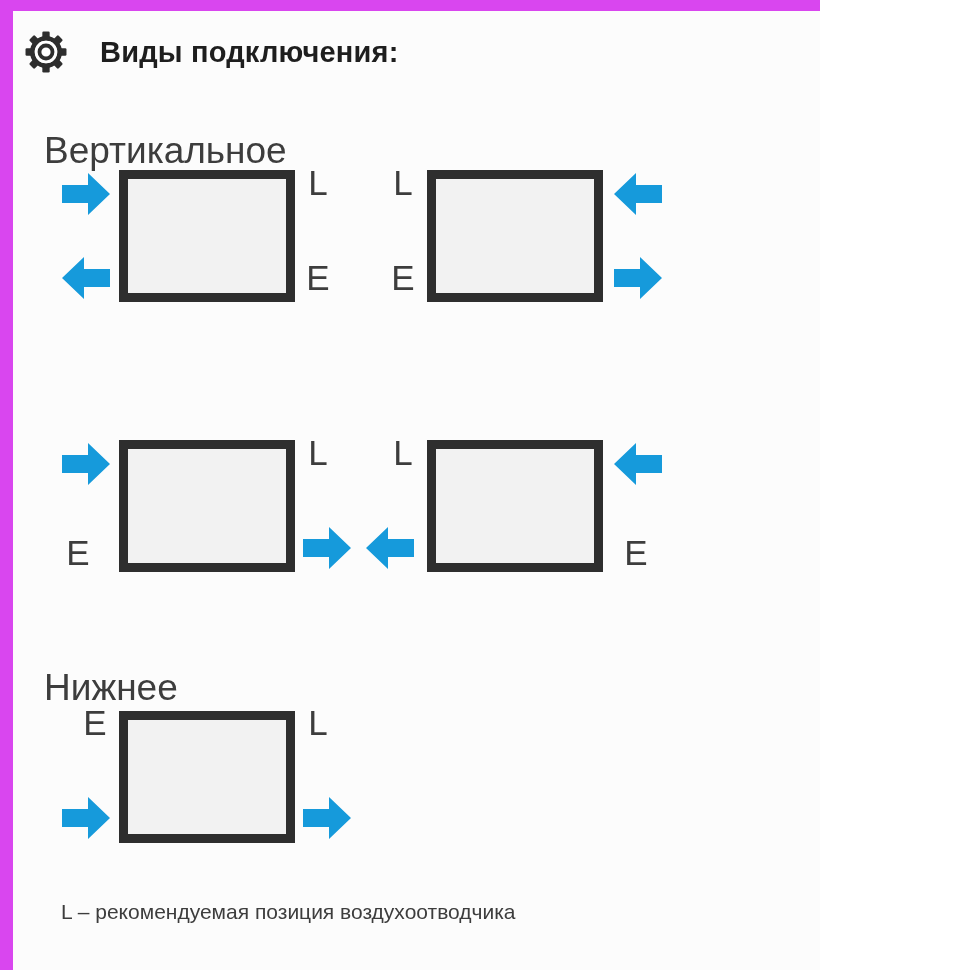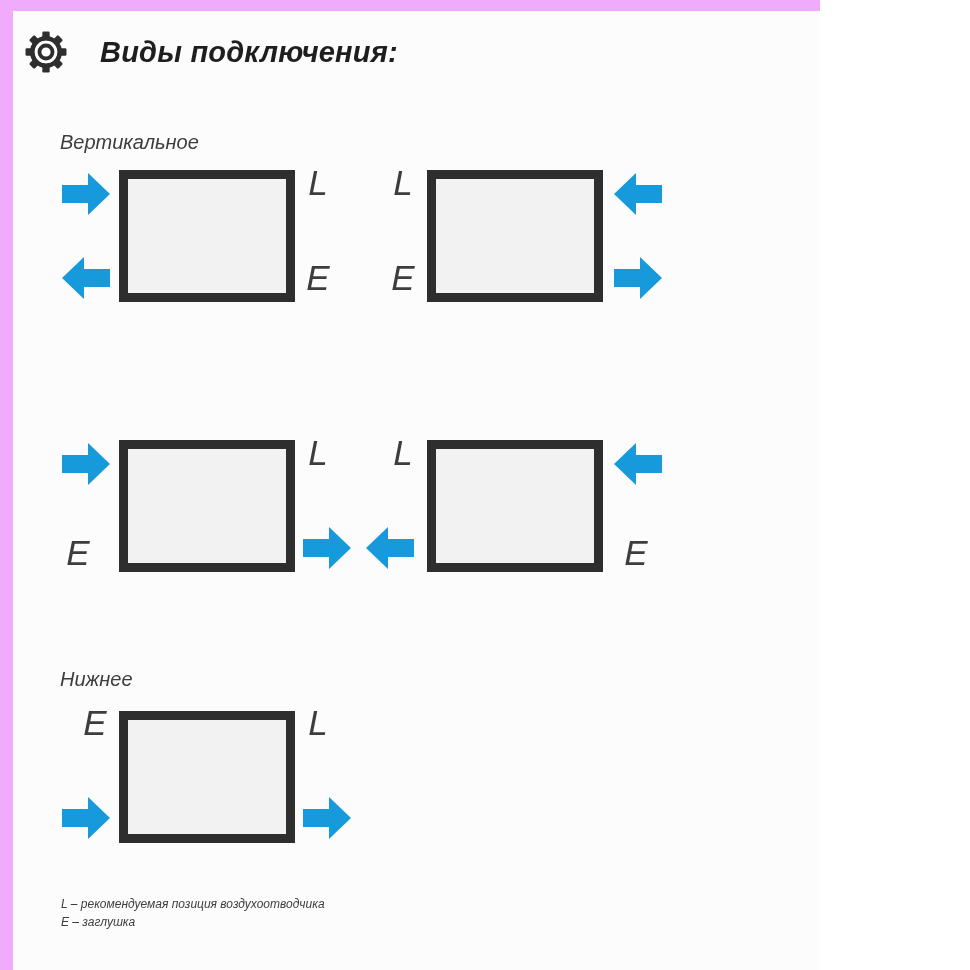--- a/index.html
+++ b/index.html
@@ -11,22 +11,21 @@
   }
   * { margin: 0; padding: 0; box-sizing: border-box; }
   html, body { background: #ffffff; }
   body {
     font-family: "Liberation Sans", "DejaVu Sans", sans-serif;
     width: 970px; height: 970px; overflow: hidden;
   }
   .page {
     position: relative;
     width: 820px; height: 970px;
-    background: #f0abfc;
-    font-style: italic;
+    background: #d946ef;
   }
   .panel {
     position: absolute;
     left: 13px; top: 11px; right: 0; bottom: 0;
     background: #fcfcfc;
   }
   .header {
     position: absolute; left: 25px; top: 31px;
     display: flex; align-items: center;
   }
@@ -36,22 +35,22 @@
   }
   .gear svg { width: 100%; height: 100%; display: block; }
   .title {
     position: absolute; left: 75px; top: 6px;
     white-space: nowrap;
     font-size: 29px; font-weight: 700; line-height: 1.1;
     color: var(--text-primary);
     letter-spacing: 0.2px;
   }
   .section-title {
-    position: absolute; left: 60px;
-    font-size: 20px; font-weight: 400; line-height: 1;
+    position: absolute; left: 44px;
+    font-size: 37px; font-weight: 400; line-height: 1;
     color: var(--text-secondary);
     white-space: nowrap;
   }
   .box {
     position: absolute;
     width: 176px; height: 132px;
     border: 9px solid var(--box-border);
     background: var(--box-fill);
   }
   .arrow {
@@ -61,21 +60,21 @@
   .arrow svg { width: 100%; height: 100%; display: block; }
   .flip { transform: scaleX(-1); }
   .port-label {
     position: absolute; width: 40px;
     text-align: center;
     font-size: 35px; font-weight: 300; line-height: 1;
     color: var(--text-secondary);
   }
   .legend {
     position: absolute; left: 61px; top: 896px;
-    font-size: 12px; line-height: 1.48;
+    font-size: 21px; line-height: 1.48;
     color: var(--text-secondary);
   }
 </style>
 </head>
 <body>
 
 <div class="page">
   <div class="panel"></div>
 
   <div class="header">
@@ -171,15 +170,14 @@
       </svg>
   </span>
   <span class="arrow" style="left:303px;top:797px">
     <svg viewBox="0 0 48 42">
         <polygon fill="currentColor" points="0,12 26,12 26,0 48,21 26,42 26,30 0,30"></polygon>
       </svg>
   </span>
 
   <div class="legend">
     <div>L – рекомендуемая позиция воздухоотводчика</div>
-    <div>E – заглушка</div>
   </div>
 </div>
 
 </body></html>

